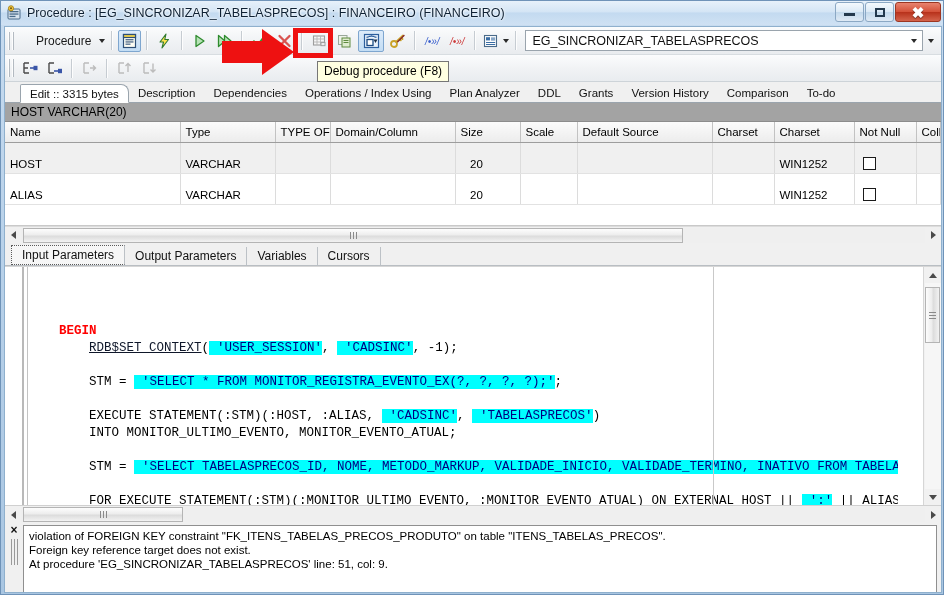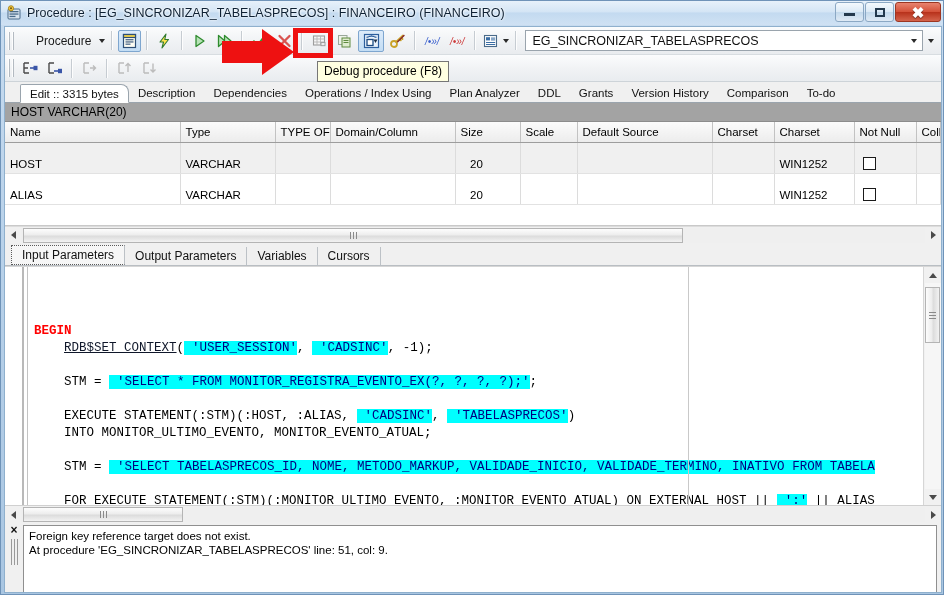--- a/index.html
+++ b/index.html
@@ -312,20 +312,21 @@
     border-right: 1px solid #bcc1c6;
   }
 
   
   .editor {
     position: relative;
     background: #ffffff;
     height: 238px;
     border-top: 1px solid #d6d6d6;
     display: flex;
+    gap: 25px;
   }
   .gutter {
     width: 22px;
     flex: 0 0 auto;
     background: #ffffff;
     border-right: 1px solid #c3c3c3;
     position: relative;
   }
   .gutter::after {
     content:'';
@@ -863,20 +864,21 @@
           <i class="tri tri-r"></i>
         </span>
     </div>
 
     <div class="msgpanel">
       <div class="msg-side">
         <span class="msg-x">×</span>
         <span class="msg-bars"></span>
       </div>
       <div class="msg-box">
+        <div>violation of FOREIGN KEY constraint "FK_ITENS_TABELAS_PRECOS_PRODUTO" on table "ITENS_TABELAS_PRECOS".</div>
         <div>Foreign key reference target does not exist.</div>
         <div>At procedure 'EG_SINCRONIZAR_TABELASPRECOS' line: 51, col: 9.</div>
       </div>
     </div>
 
     <div class="bottomstrip"></div>
   </div>
 
   <div class="tooltip">
     <span>Debug procedure (F8)</span>

